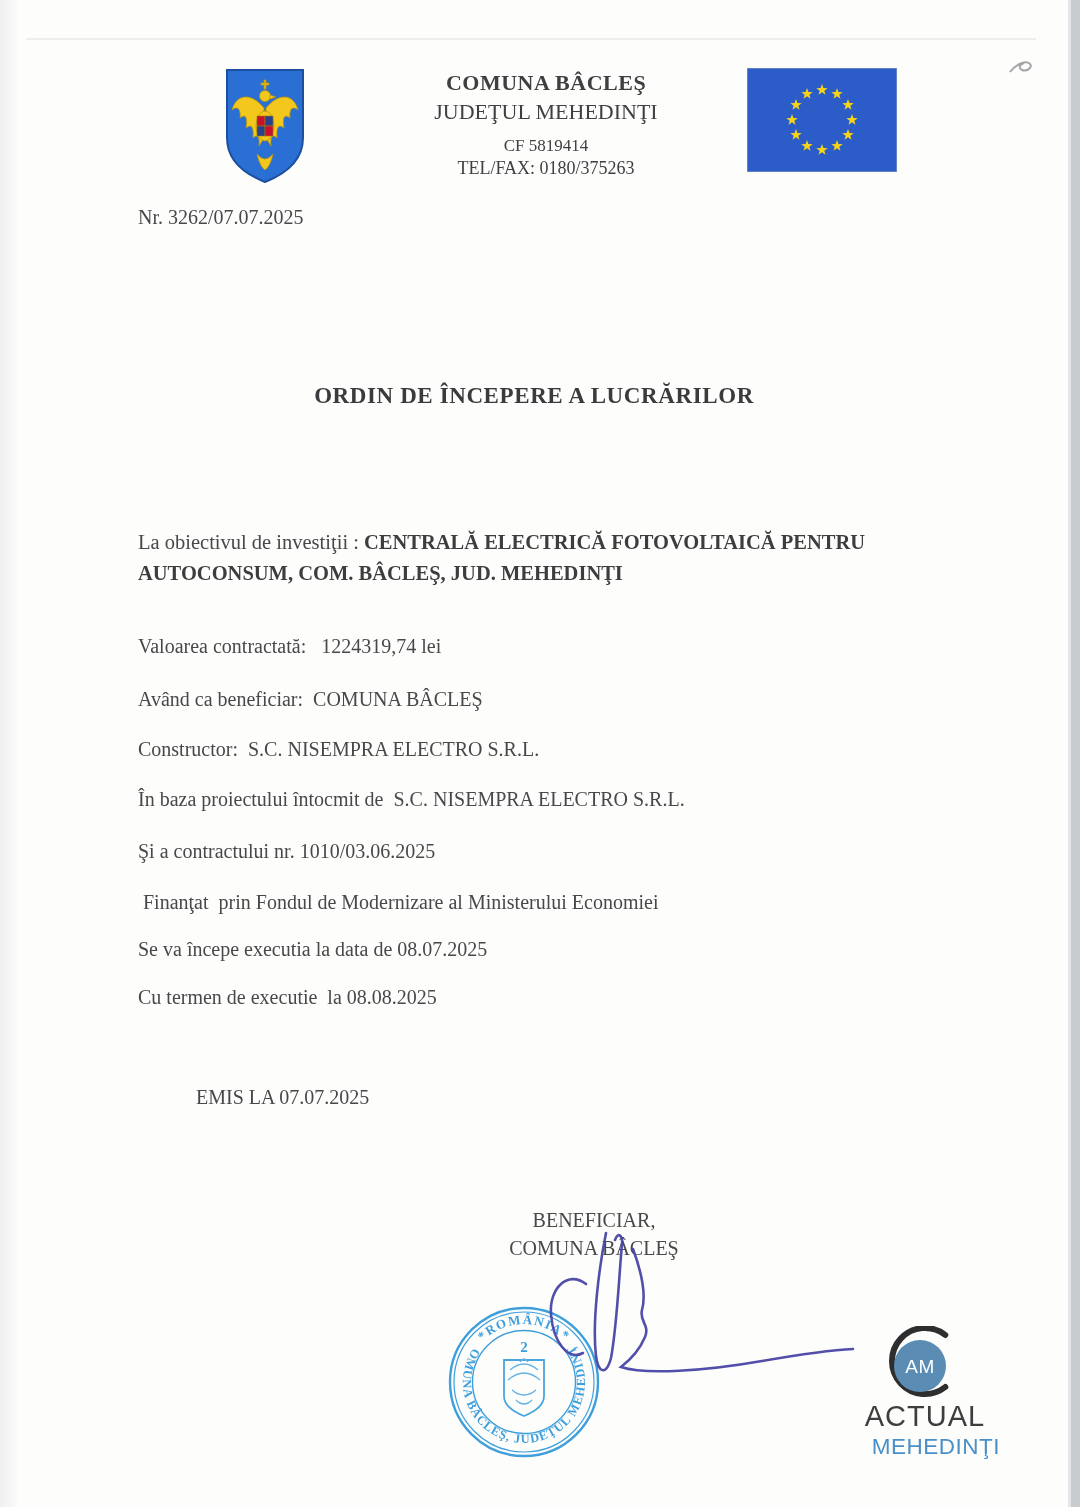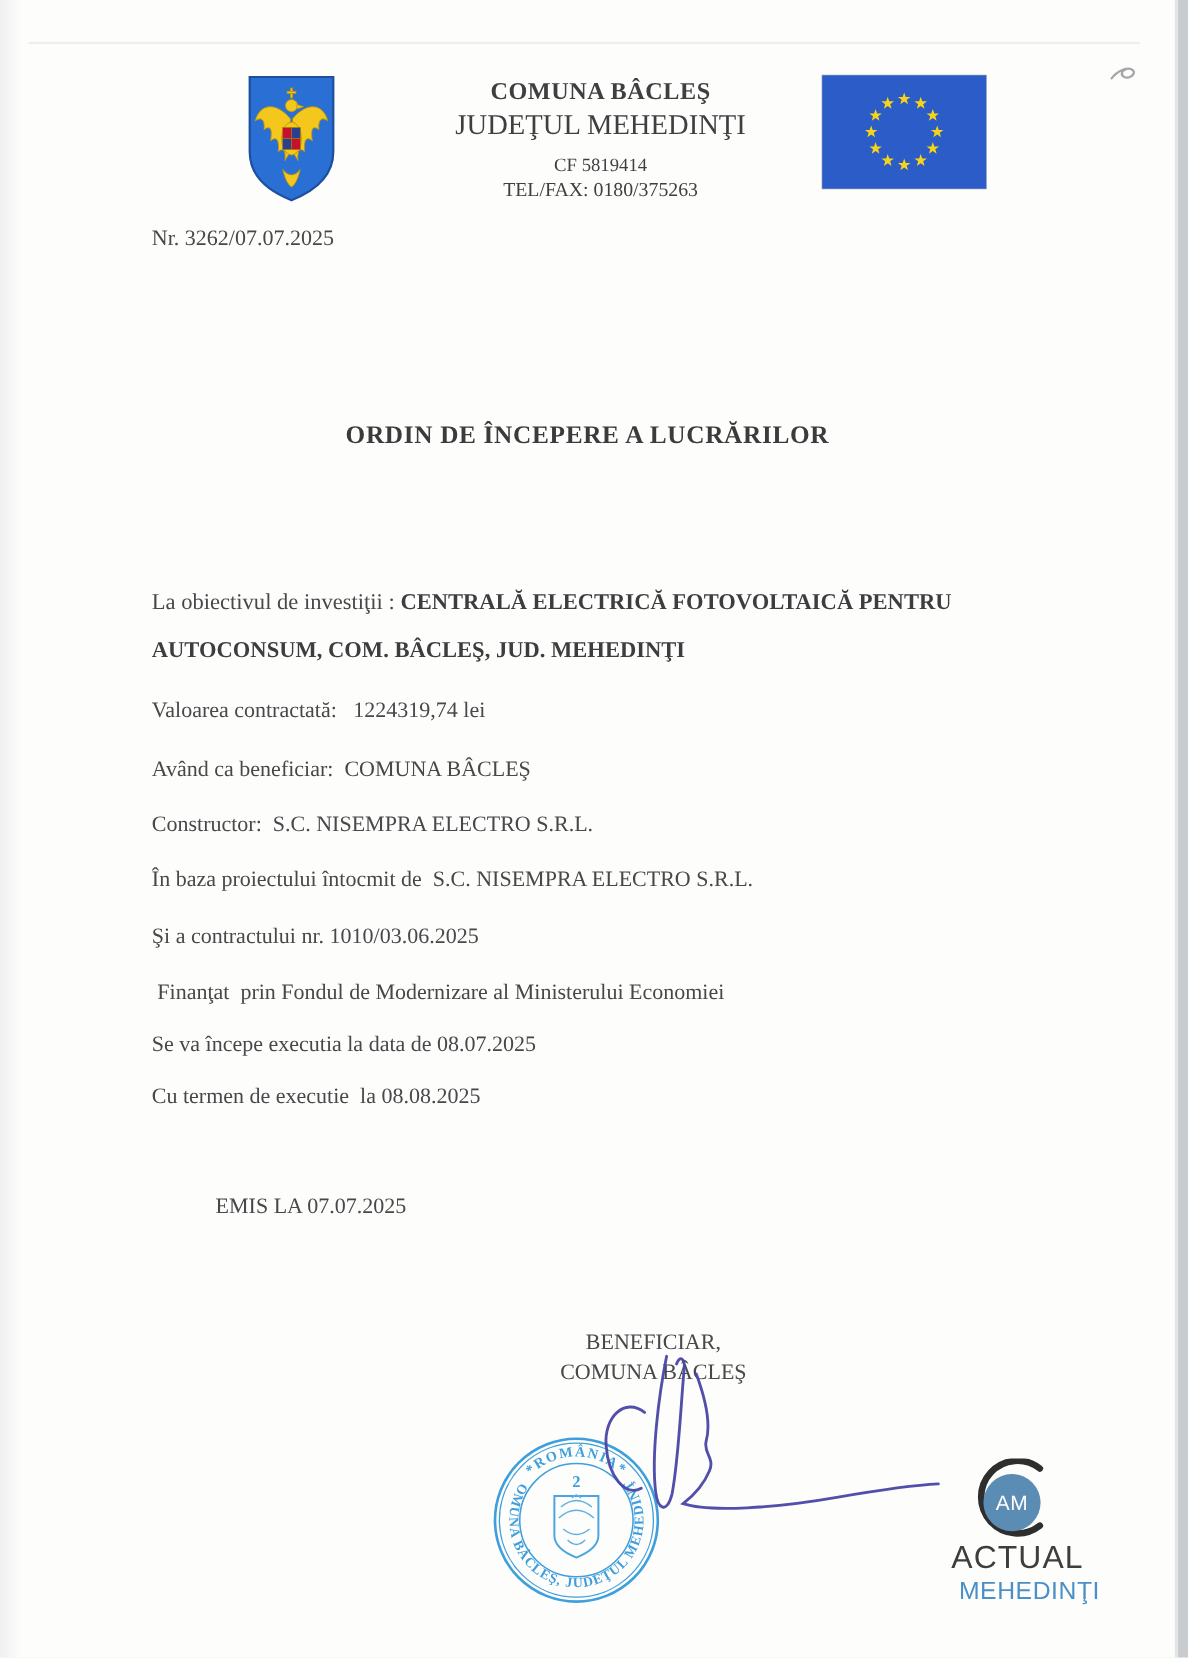--- a/index.html
+++ b/index.html
@@ -12,31 +12,31 @@
   .abs { position:absolute; }
   
   .edge-right { right:0; top:0; width:9px; height:100%; background:#c9cccf; }
   .edge-right2 { right:9px; top:0; width:3px; height:100%; background:#e4e5e6; }
   .edge-left { left:0; top:0; width:20px; height:100%;
     background:linear-gradient(90deg,#ededee,#fdfdfc); opacity:.85; }
   .edge-top { left:26px; top:38px; width:1010px; height:2px; background:#e7e7e7; opacity:.65; }
   
   .hdr-text { left:366px; top:70px; width:360px; text-align:center; color:#3f3f42; }
   .hdr-org   { font-size:22px; font-weight:bold; letter-spacing:.5px; }
-  .hdr-county{ font-size:26px; margin-top:3px; }
+  .hdr-county{ font-size:22px; margin-top:3px; }
   .hdr-cf    { font-size:17px; margin-top:11px; }
   .hdr-tel   { font-size:18px; margin-top:2px; }
   .coa { left:223px; top:66px; }
   .euflag { left:747px; top:68px; }
   
   .nrline { left:138px; top:206px; font-size:20px; white-space:pre-wrap; }
   .title  { left:0; top:383px; width:1028px; text-align:center;
             font-size:23px; font-weight:bold; letter-spacing:.6px; color:#3b3b3e;margin-left:20px; }
   .objective { left:138px; top:527px; width:800px; font-size:20.5px;
-               line-height:43px; white-space:pre-wrap; }
+               line-height:31px; white-space:pre-wrap; }
   .objective .b { font-weight:bold; color:#3d3d40; }
   .bodyline { left:138px; font-size:20px; white-space:pre-wrap; }
   .issued { left:196px; top:1086px; font-size:20px; }
   .benef { left:444px; top:1206px; width:300px; text-align:center;
            font-size:20px; line-height:28px; }
   
   .stamp { left:448px; top:1306px; }
   .stamp text { font-family:"Liberation Serif", serif; }
   .sig-overlay { left:0; top:0; width:1080px; height:1507px; pointer-events:none; }
   

